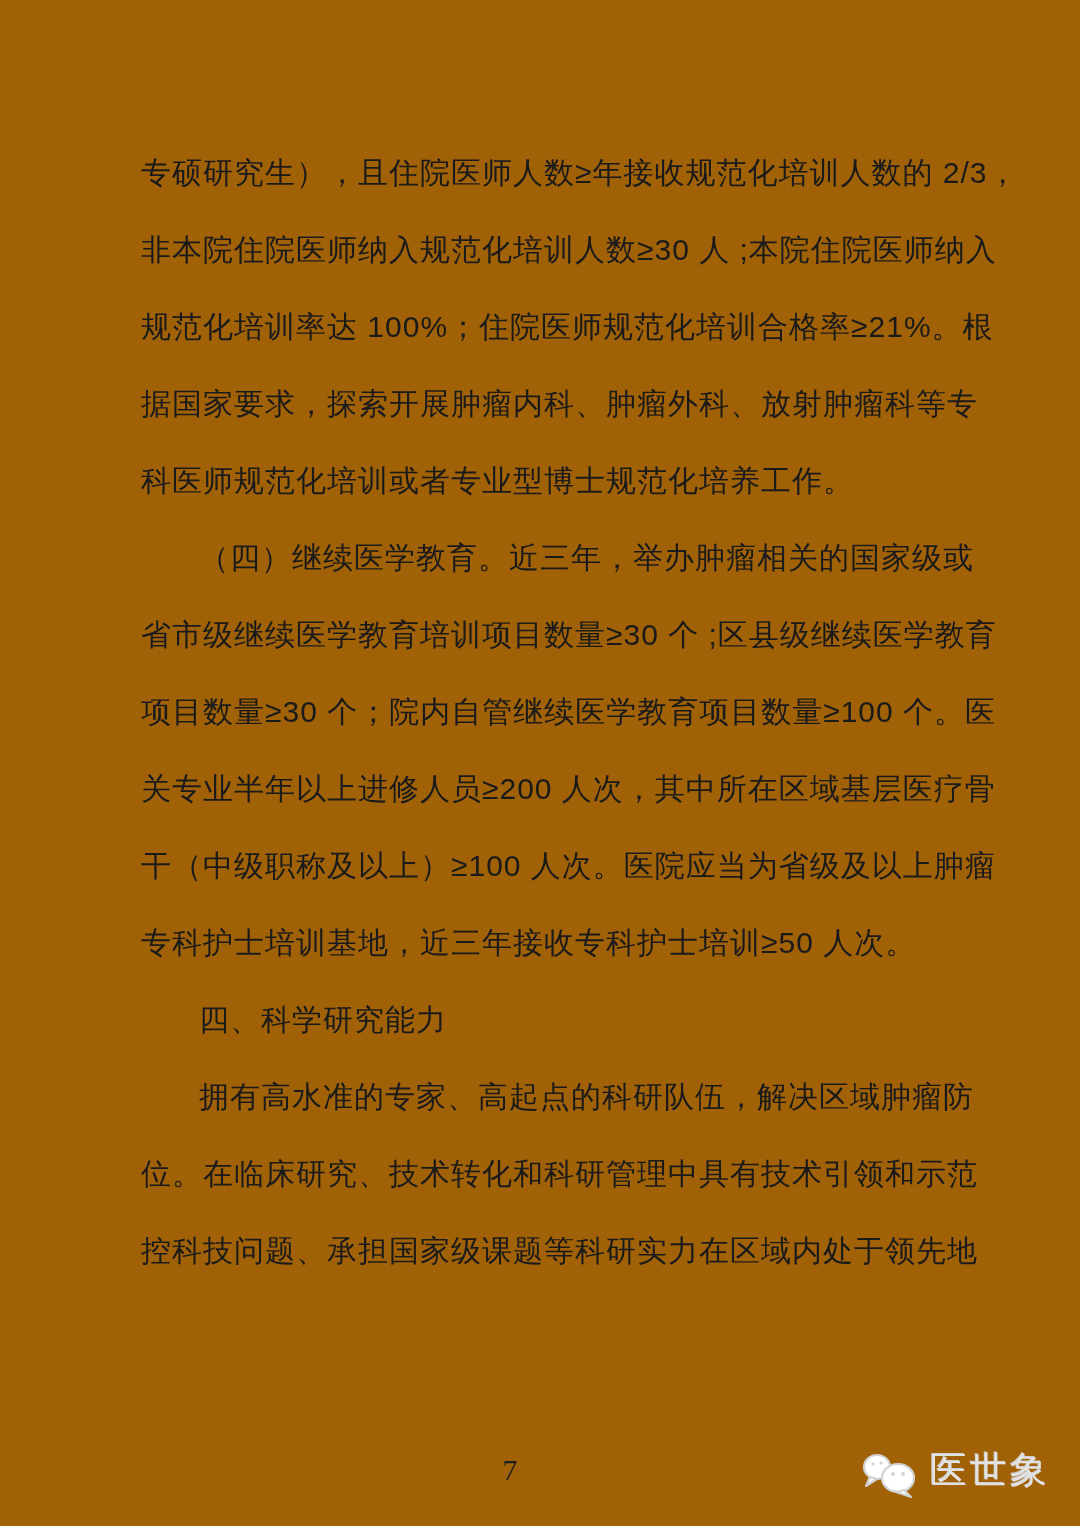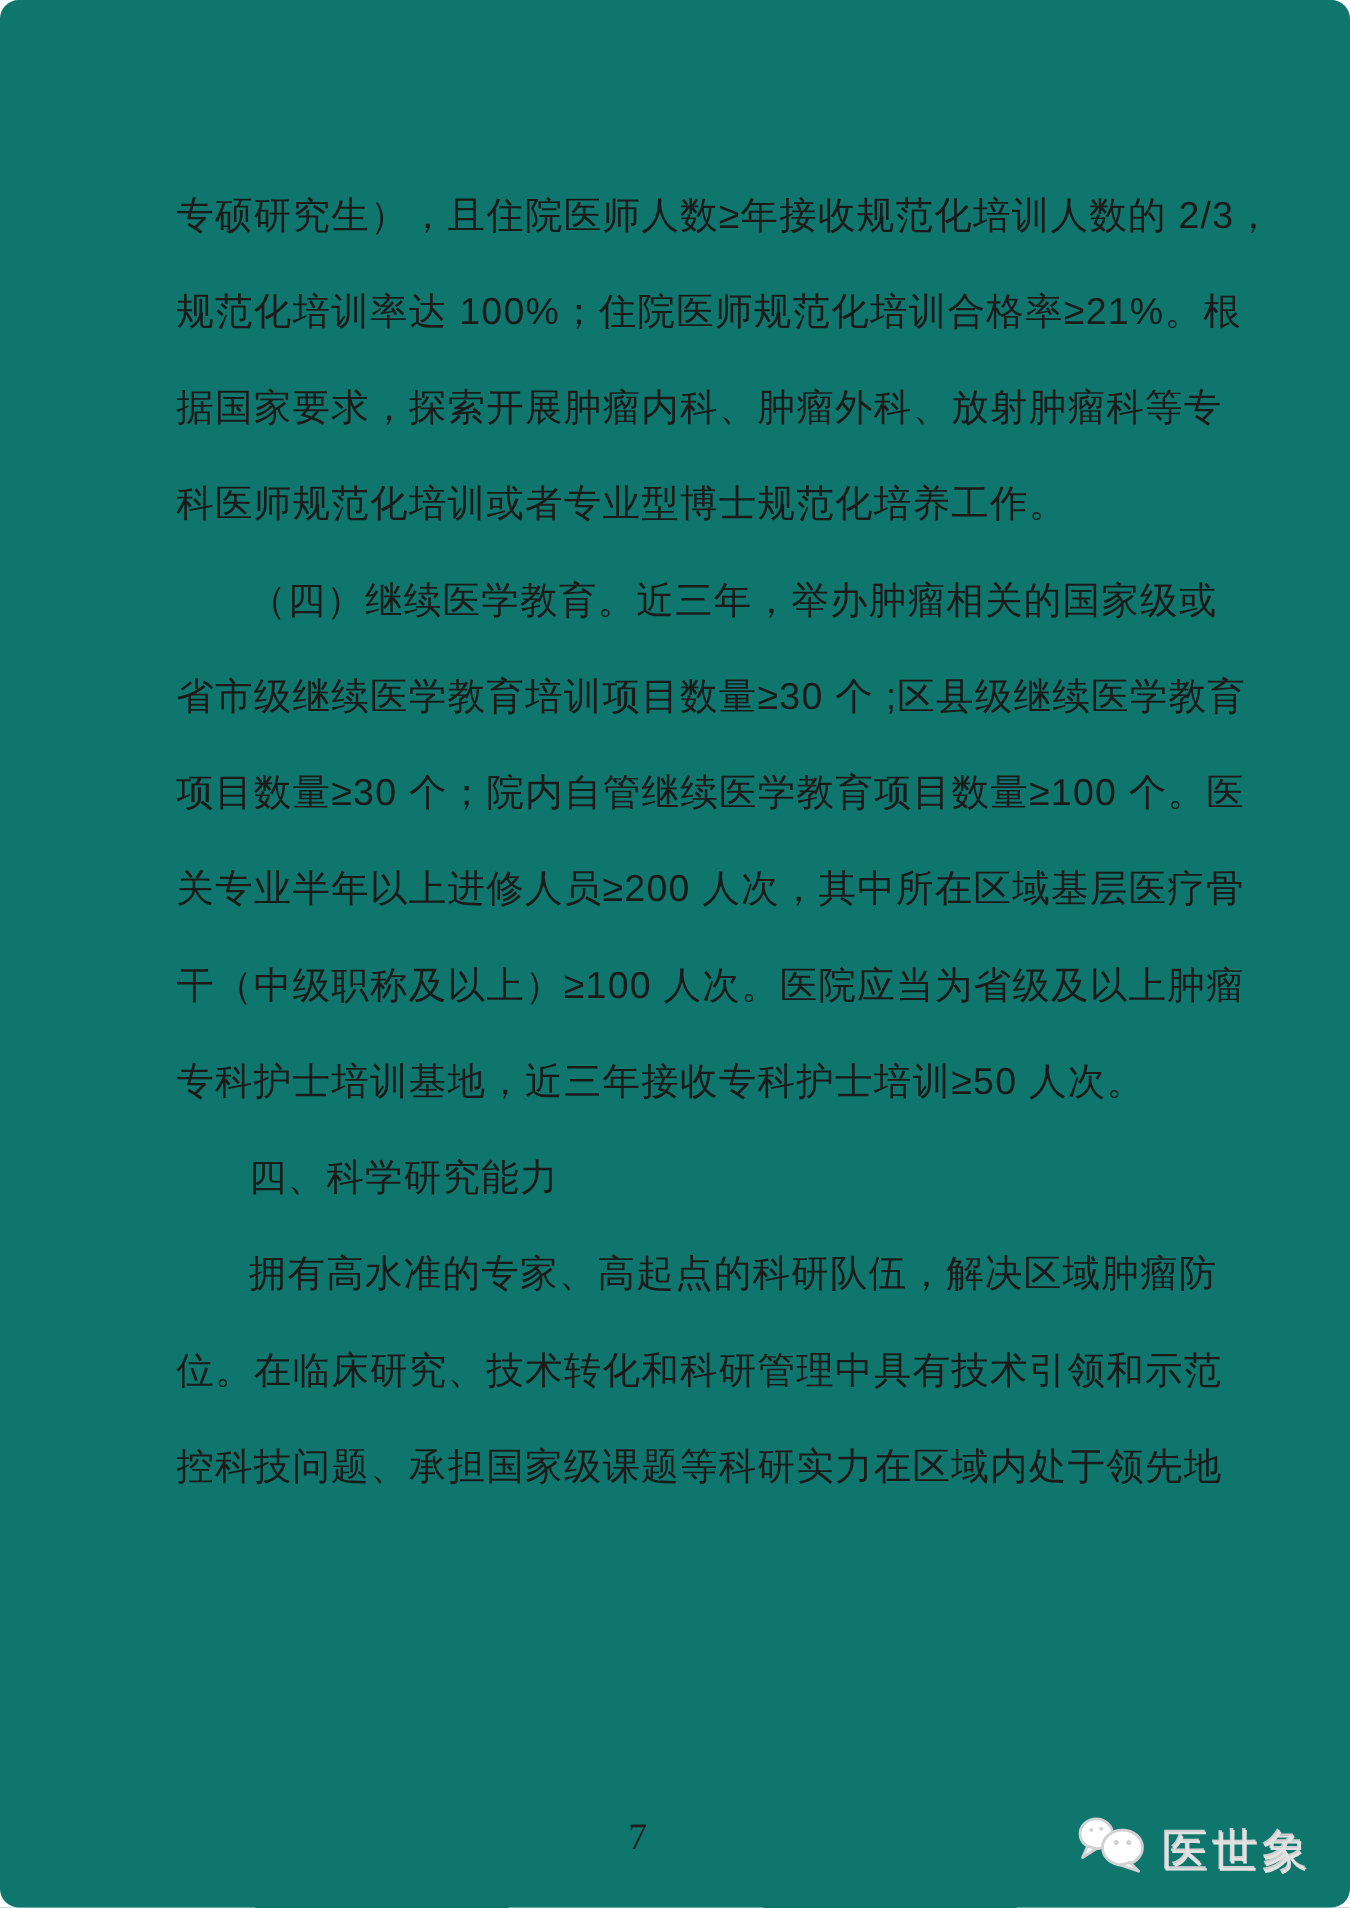--- a/index.html
+++ b/index.html
@@ -10,22 +10,21 @@
   body {
     width: 1080px;
     height: 1526px;
     position: relative;
     overflow: hidden;
     font-family: "Liberation Sans", sans-serif;
   }
   .page {
     position: absolute;
     inset: 0;
-    background: #0f766e;
-    border-radius: 15px;
+    background: #a16207;
   }
   
   .doc {
     position: absolute;
     left: 141px;
     top: 134px;
     width: 798px;
     color: #1a1a1a;
     font-size: 30px;
   }
@@ -58,21 +57,21 @@
     font-family: "Liberation Serif", "DejaVu Serif", serif;
     font-size: 30px;
     color: #1f1f1f;
   }
   
   .watermark {
     position: absolute;
     right: 30px;
     top: 1452px;
     display: flex;
-    align-items: flex-end;
+    align-items: flex-start;
     gap: 8px;
   }
   .watermark .brand {
     font-size: 37px;
     font-family: "Liberation Sans", sans-serif;
     color: #e2e2e2;
     letter-spacing: 3px;
     text-shadow: -1px -1px 0 #cfcfcf;
     line-height: 1;
   }
@@ -80,20 +79,21 @@
     display: block;
   }
 </style>
 </head>
 <body>
 
 <div class="page">
 
   <div class="doc">
       <div class="line fill"><span class="seg-body">专硕研究生），且住院医师人数≥年接收规范化培训人数的 2/3，</span></div>
+      <div class="line fill"><span class="seg-body">非本院住院医师纳入规范化培训人数≥30 人 ;本院住院医师纳入</span></div>
       <div class="line fill"><span class="seg-body">规范化培训率达 100%；住院医师规范化培训合格率≥21%。根</span></div>
       <div class="line fill"><span class="seg-body">据国家要求，探索开展肿瘤内科、肿瘤外科、放射肿瘤科等专</span></div>
       <div class="line"><span class="seg-body">科医师规范化培训或者专业型博士规范化培养工作。</span></div>
       <div class="line indent fill"><span class="seg-kai">（四）继续医学教育。</span><span class="seg-body">近三年，举办肿瘤相关的国家级或</span></div>
       <div class="line fill"><span class="seg-body">省市级继续医学教育培训项目数量≥30 个 ;区县级继续医学教育</span></div>
       <div class="line fill"><span class="seg-body">项目数量≥30 个；院内自管继续医学教育项目数量≥100 个。医</span></div>
       <div class="line fill"><span class="seg-body">关专业半年以上进修人员≥200 人次，其中所在区域基层医疗骨</span></div>
       <div class="line fill"><span class="seg-body">干（中级职称及以上）≥100 人次。医院应当为省级及以上肿瘤</span></div>
       <div class="line"><span class="seg-body">专科护士培训基地，近三年接收专科护士培训≥50 人次。</span></div>
       <div class="line indent"><span class="seg-body">四、科学研究能力</span></div>

